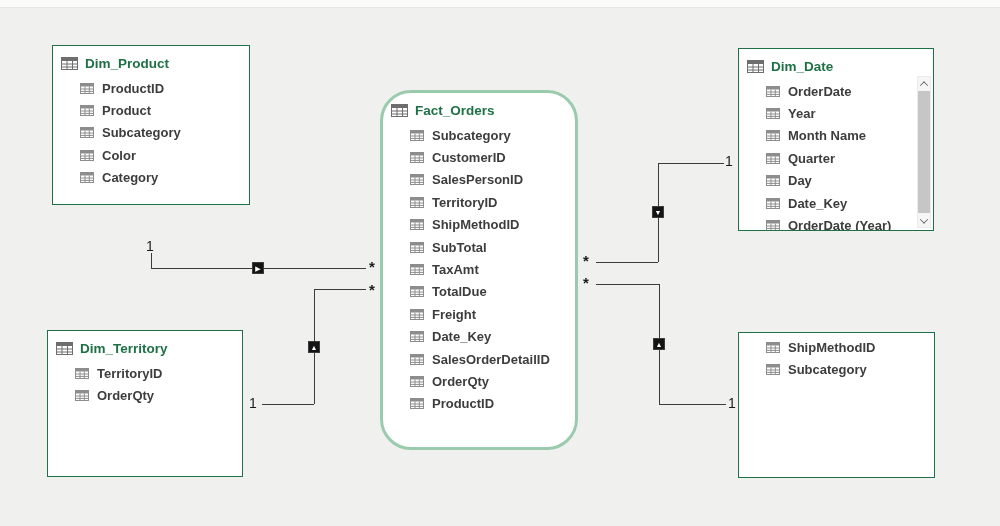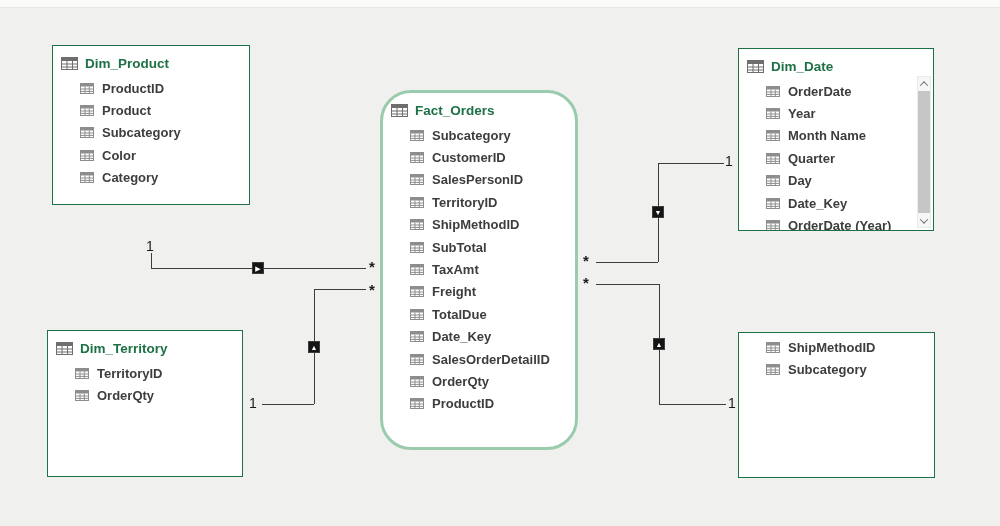--- a/index.html
+++ b/index.html
@@ -285,35 +285,35 @@
         <span class="fld-icon">
           <svg width="14" height="11" viewBox="0 0 14 11">
             <rect x="0.5" y="0.5" width="13" height="10" fill="#fff" stroke="#8d8d8d"></rect>
             <rect x="1" y="1" width="12" height="2.5" fill="#8d8d8d"></rect>
             <line x1="5" y1="3.5" x2="5" y2="10" stroke="#8d8d8d"></line>
             <line x1="9.3" y1="3.5" x2="9.3" y2="10" stroke="#8d8d8d"></line>
             <line x1="1" y1="6" x2="13" y2="6" stroke="#8d8d8d"></line>
             <line x1="1" y1="8.4" x2="13" y2="8.4" stroke="#8d8d8d"></line>
           </svg>
         </span>
+        <span class="field-name">TotalDue</span>
+      </div>
+
+      <div class="field-row">
+        <span class="fld-icon">
+          <svg width="14" height="11" viewBox="0 0 14 11">
+            <rect x="0.5" y="0.5" width="13" height="10" fill="#fff" stroke="#8d8d8d"></rect>
+            <rect x="1" y="1" width="12" height="2.5" fill="#8d8d8d"></rect>
+            <line x1="5" y1="3.5" x2="5" y2="10" stroke="#8d8d8d"></line>
+            <line x1="9.3" y1="3.5" x2="9.3" y2="10" stroke="#8d8d8d"></line>
+            <line x1="1" y1="6" x2="13" y2="6" stroke="#8d8d8d"></line>
+            <line x1="1" y1="8.4" x2="13" y2="8.4" stroke="#8d8d8d"></line>
+          </svg>
+        </span>
         <span class="field-name">Freight</span>
-      </div>
-
-      <div class="field-row">
-        <span class="fld-icon">
-          <svg width="14" height="11" viewBox="0 0 14 11">
-            <rect x="0.5" y="0.5" width="13" height="10" fill="#fff" stroke="#8d8d8d"></rect>
-            <rect x="1" y="1" width="12" height="2.5" fill="#8d8d8d"></rect>
-            <line x1="5" y1="3.5" x2="5" y2="10" stroke="#8d8d8d"></line>
-            <line x1="9.3" y1="3.5" x2="9.3" y2="10" stroke="#8d8d8d"></line>
-            <line x1="1" y1="6" x2="13" y2="6" stroke="#8d8d8d"></line>
-            <line x1="1" y1="8.4" x2="13" y2="8.4" stroke="#8d8d8d"></line>
-          </svg>
-        </span>
-        <span class="field-name">TotalDue</span>
       </div>
 
       <div class="field-row">
         <span class="fld-icon">
           <svg width="14" height="11" viewBox="0 0 14 11">
             <rect x="0.5" y="0.5" width="13" height="10" fill="#fff" stroke="#8d8d8d"></rect>
             <rect x="1" y="1" width="12" height="2.5" fill="#8d8d8d"></rect>
             <line x1="5" y1="3.5" x2="5" y2="10" stroke="#8d8d8d"></line>
             <line x1="9.3" y1="3.5" x2="9.3" y2="10" stroke="#8d8d8d"></line>
             <line x1="1" y1="6" x2="13" y2="6" stroke="#8d8d8d"></line>

